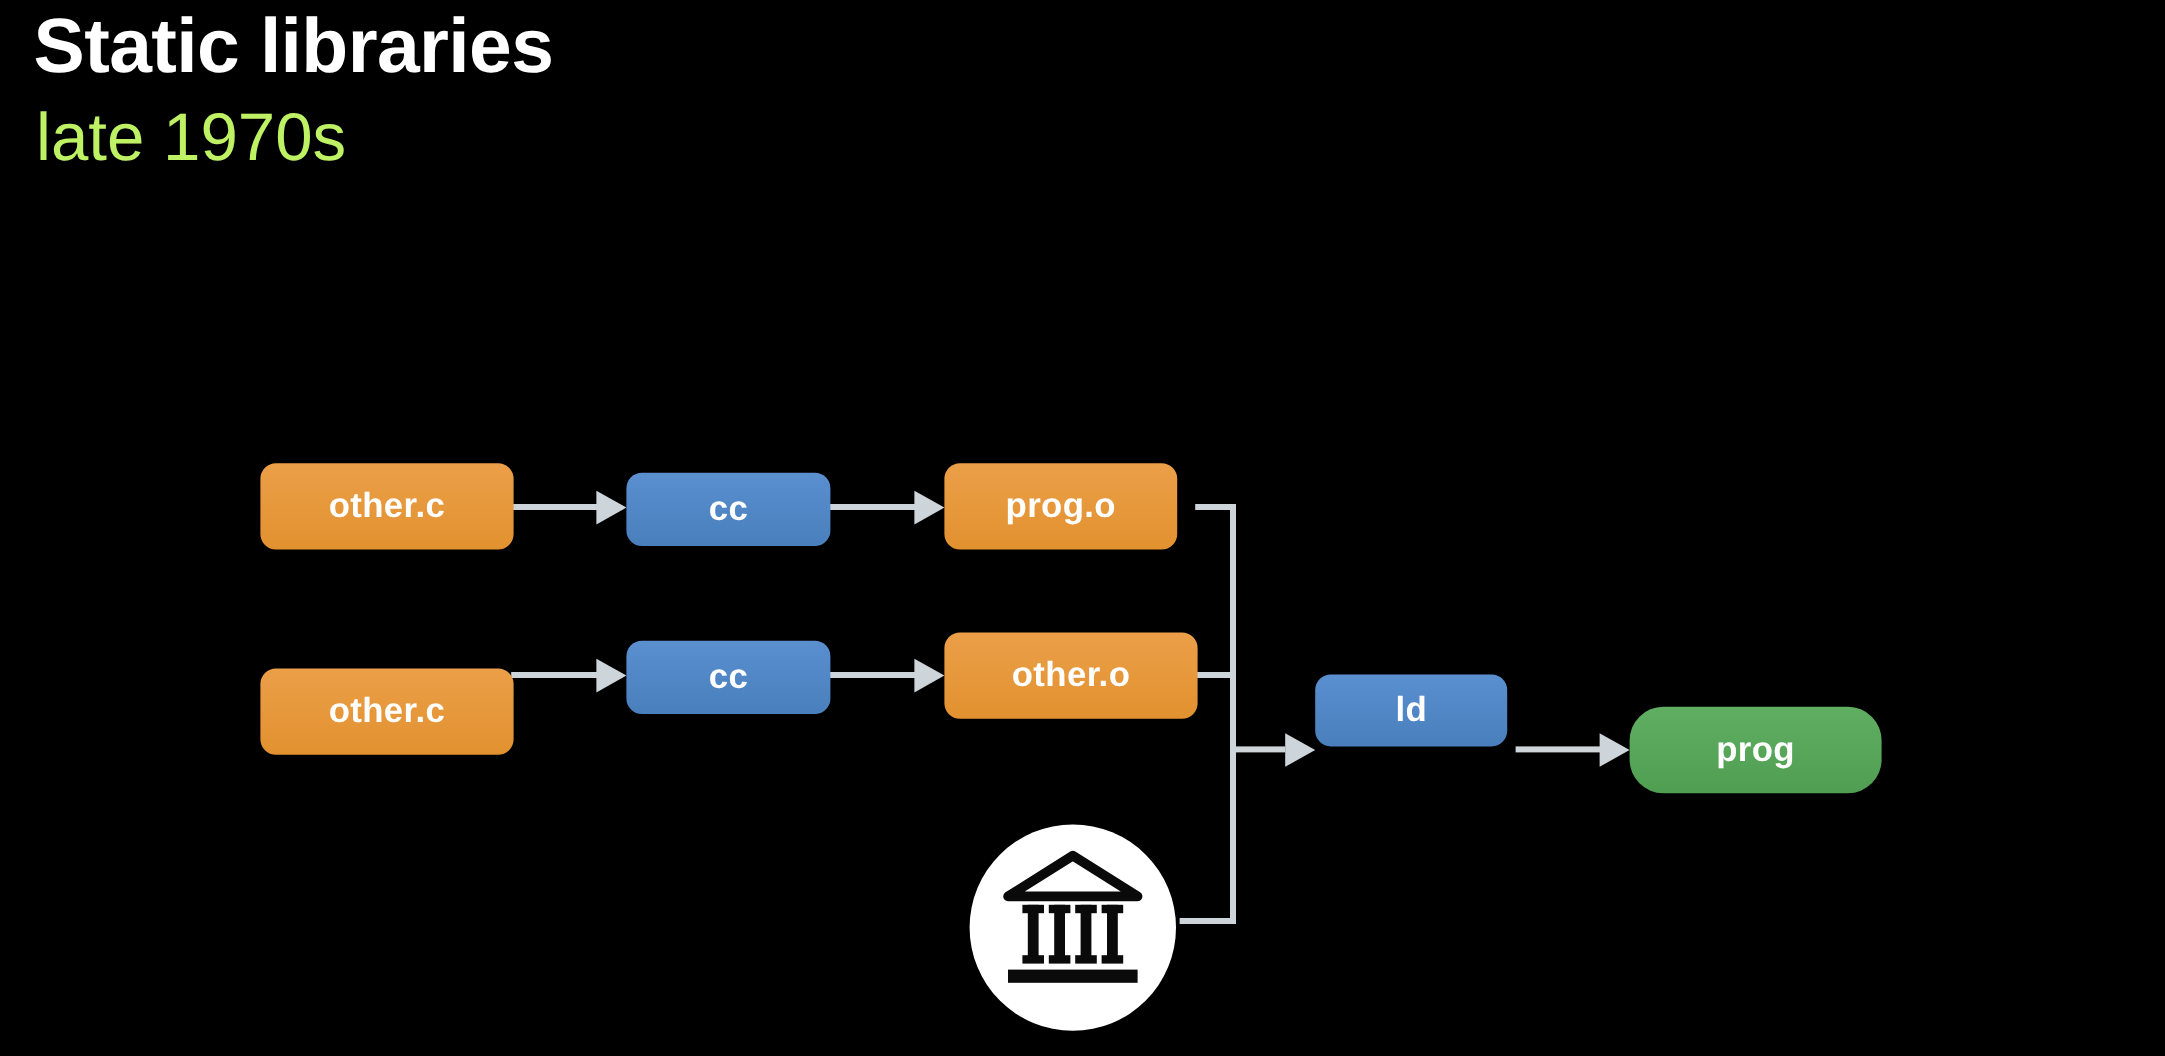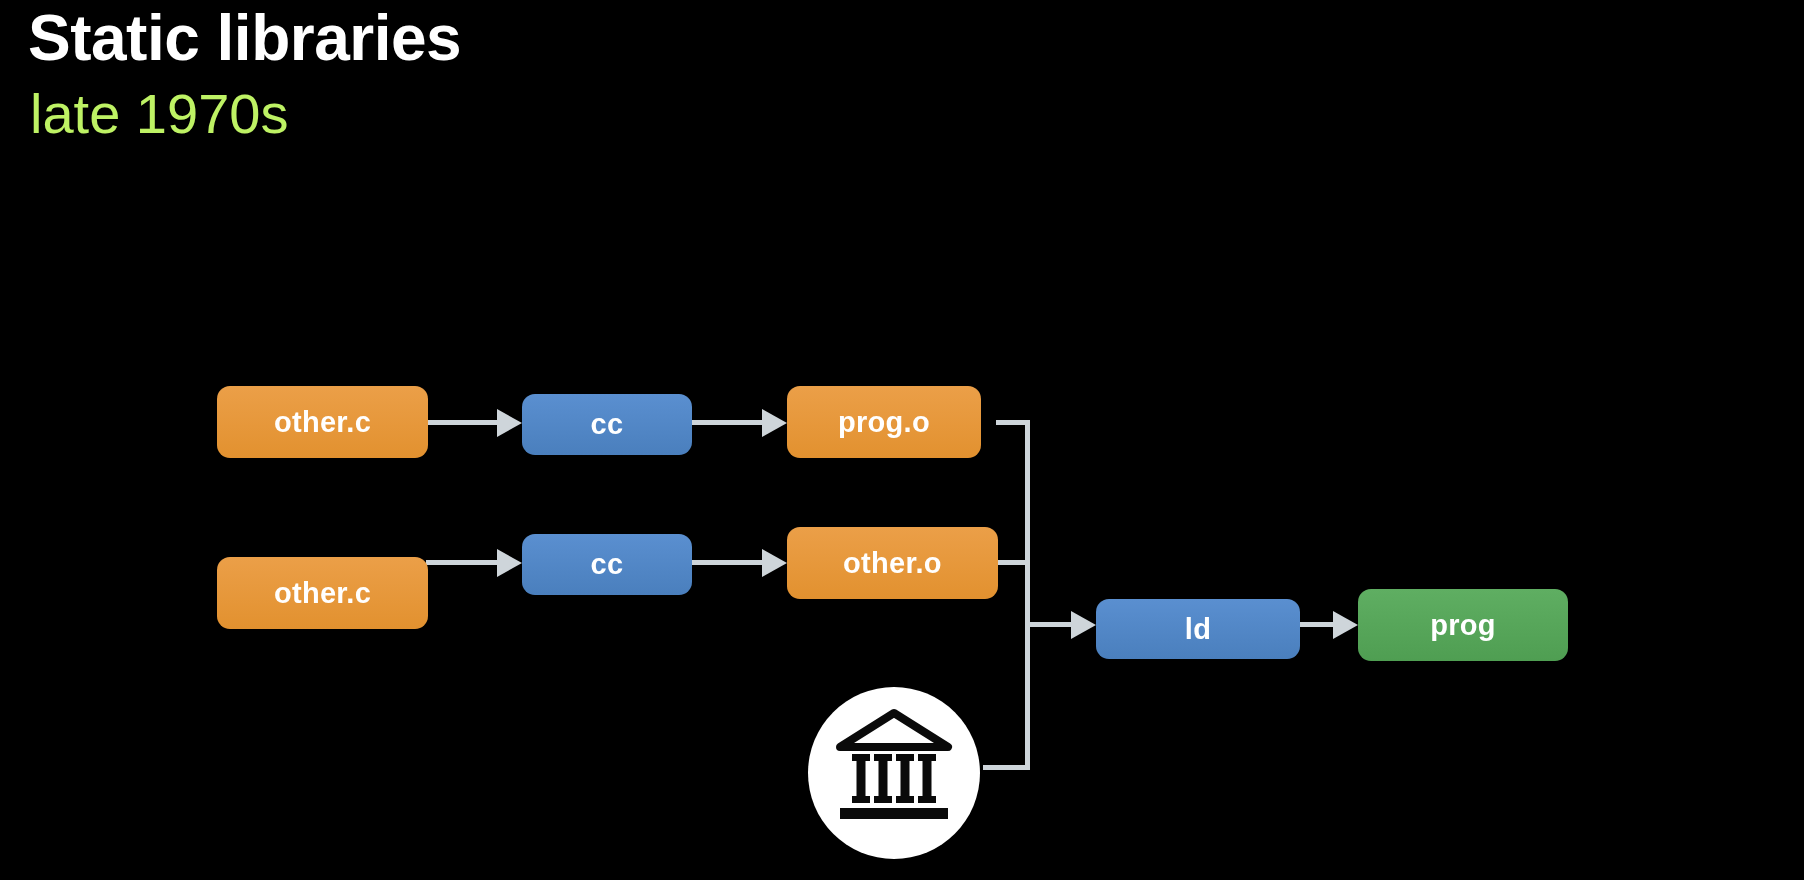--- a/index.html
+++ b/index.html
@@ -40,21 +40,21 @@
     align-items: center;
     justify-content: center;
     color: #ffffff;
     font-size: 29px;
     font-weight: 600;
     border-radius: 13px;
     letter-spacing: 0.3px;
   }
   .node.orange { background: linear-gradient(180deg, #eb9f48 0%, #e2912f 100%); }
   .node.blue   { background: linear-gradient(180deg, #5a8fd0 0%, #4a7fbd 100%); }
-  .node.green  { background: linear-gradient(180deg, #5fae62 0%, #4f9e52 100%); }
+  .node.green  { background: linear-gradient(180deg, #5fae62 0%, #4f9e52 100%); border-radius: 28px; }
 
   .hline {
     position: absolute;
     height: 5px;
     background: #ced5da;
   }
   .vline {
     position: absolute;
     width: 5px;
     background: #ced5da;
@@ -80,21 +80,21 @@
     justify-content: center;
   }
 
   
   .n-prog-c  { left: 217px;  top: 386px; width: 211px; height: 72px; }
   .n-cc1     { left: 522px;  top: 394px; width: 170px; height: 61px; }
   .n-prog-o  { left: 787px;  top: 386px; width: 194px; height: 72px; }
   .n-other-c { left: 217px;  top: 557px; width: 211px; height: 72px; }
   .n-cc2     { left: 522px;  top: 534px; width: 170px; height: 61px; }
   .n-other-o { left: 787px;  top: 527px; width: 211px; height: 72px; }
-  .n-ld      { left: 1096px; top: 599px; width: 204px; height: 60px; }
+  .n-ld      { left: 1096px; top: 562px; width: 160px; height: 60px; }
   .n-prog    { left: 1358px; top: 589px; width: 210px; height: 72px; }
 </style>
 </head>
 <body>
 
 <div class="slide">
 
   <div class="slide-title">Static libraries</div>
   <div class="slide-subtitle">late 1970s</div>
 

